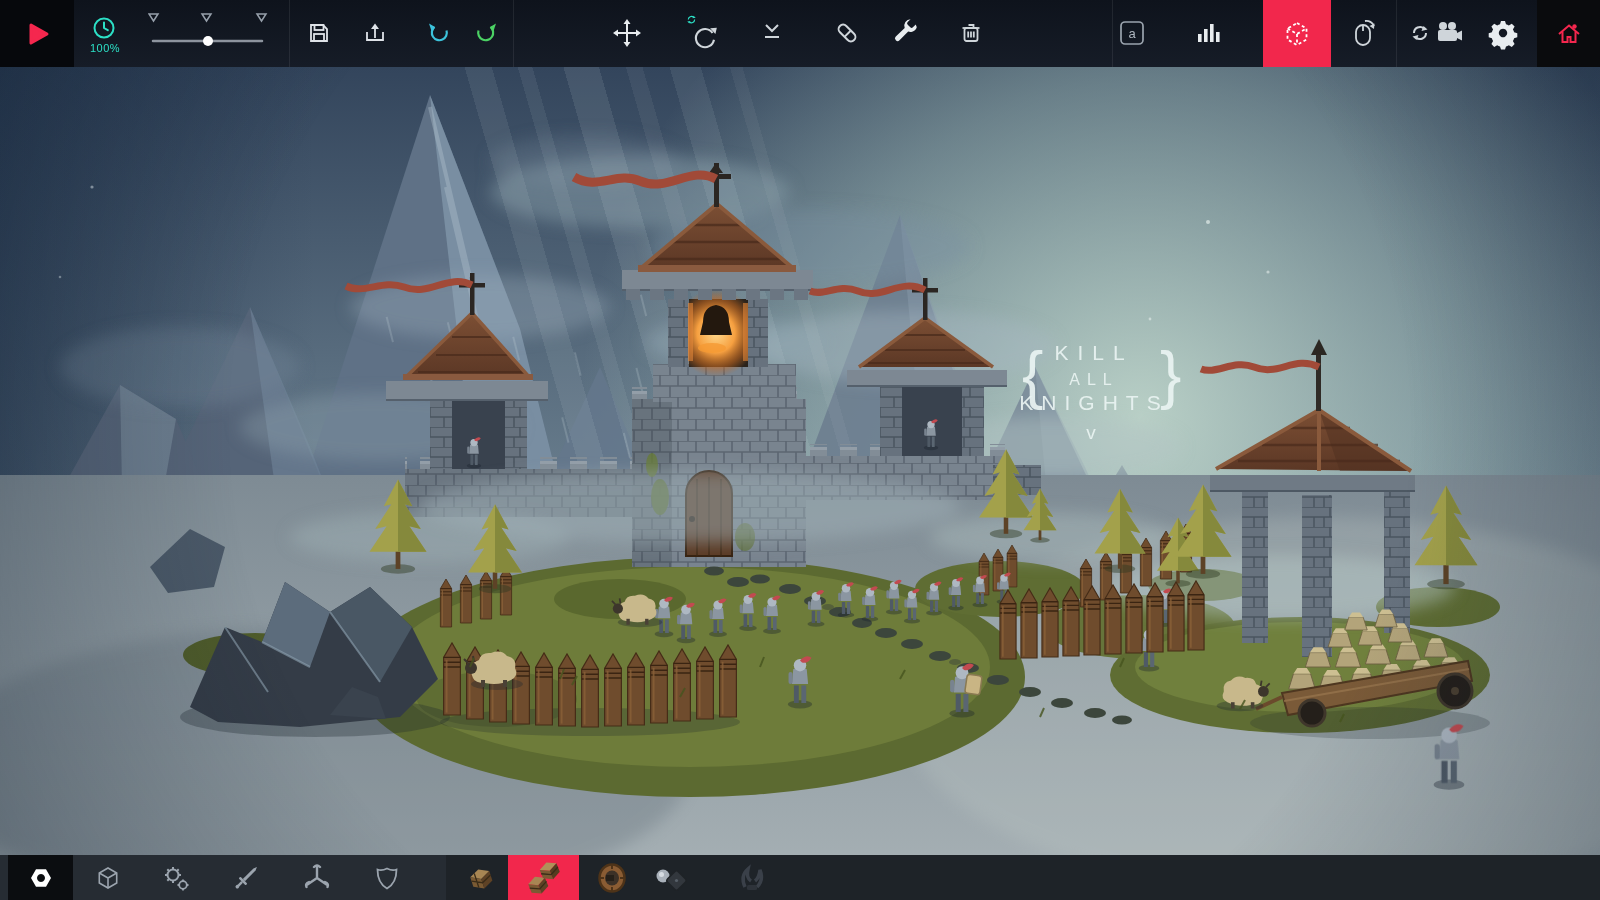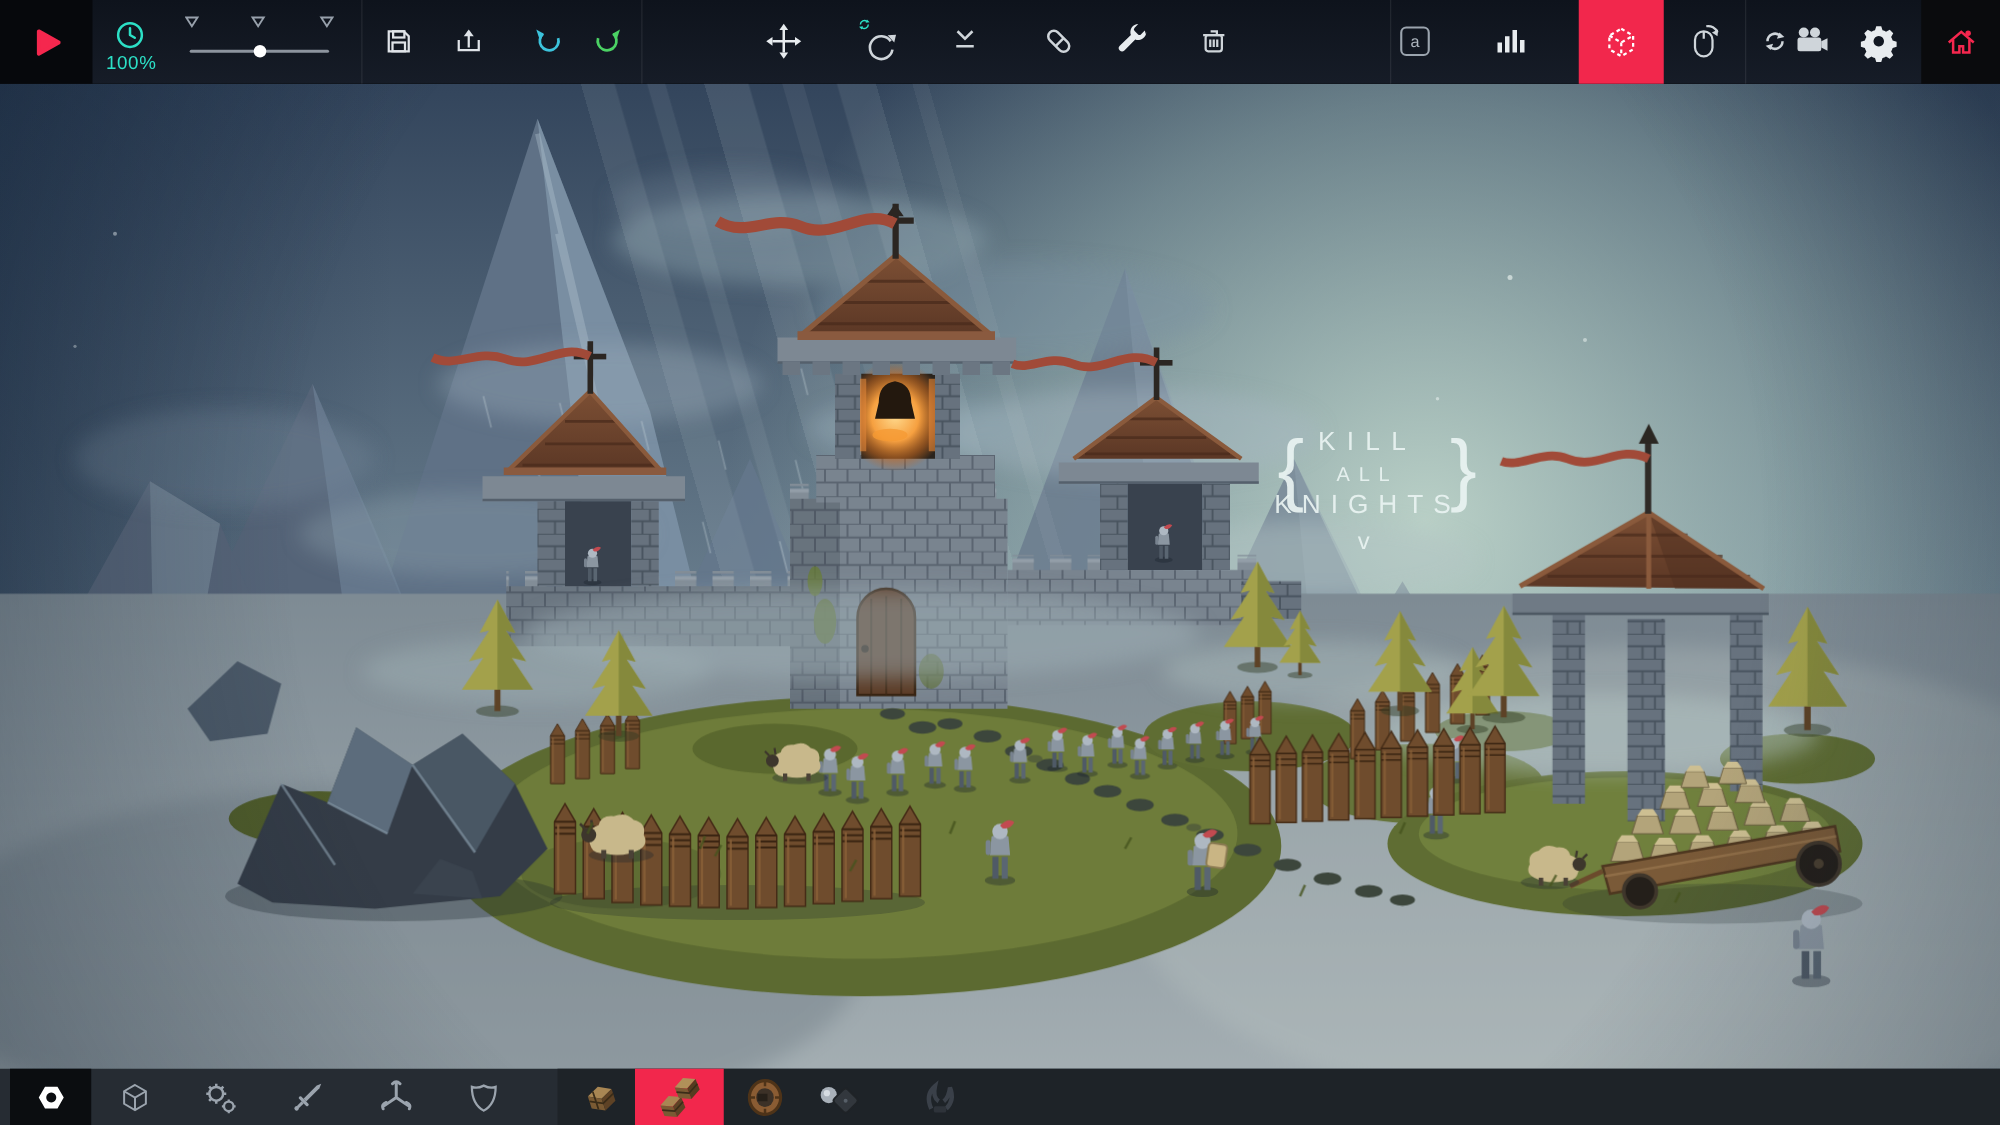--- a/index.html
+++ b/index.html
@@ -7,21 +7,21 @@
        font-family:"Liberation Sans", sans-serif;}
   
   .topbar{position:absolute;left:0;top:0;width:1600px;height:67px;
           background:linear-gradient(180deg,#0e131c,#161c27);z-index:30;}
   .tbtn{position:absolute;top:11px;width:44px;height:44px;display:flex;
         align-items:center;justify-content:center;cursor:pointer;}
   .ttab{position:absolute;top:0;height:67px;display:flex;align-items:center;
         justify-content:center;}
   .tdiv{position:absolute;top:0;width:1px;height:67px;background:rgba(255,255,255,.08);}
   .speedlabel{position:absolute;left:82px;top:42px;width:46px;text-align:center;
-        color:#2ce0c6;font-size:15px;letter-spacing:.5px;}
+        color:#2ce0c6;font-size:11px;letter-spacing:.5px;}
   .slider{position:absolute;left:148px;top:0;width:120px;height:67px;}
   
   .bbar{position:absolute;left:0;bottom:0;width:1600px;height:45px;
         background:#262c33;z-index:30;}
   .bblocks{position:absolute;left:446px;top:0;right:0;height:45px;background:#1e2328;}
   .btab{position:absolute;top:0;height:45px;display:flex;align-items:center;
         justify-content:center;cursor:pointer;}
   .bbtn{position:absolute;top:0;width:52px;height:45px;display:flex;align-items:center;
         justify-content:center;cursor:pointer;}
   

